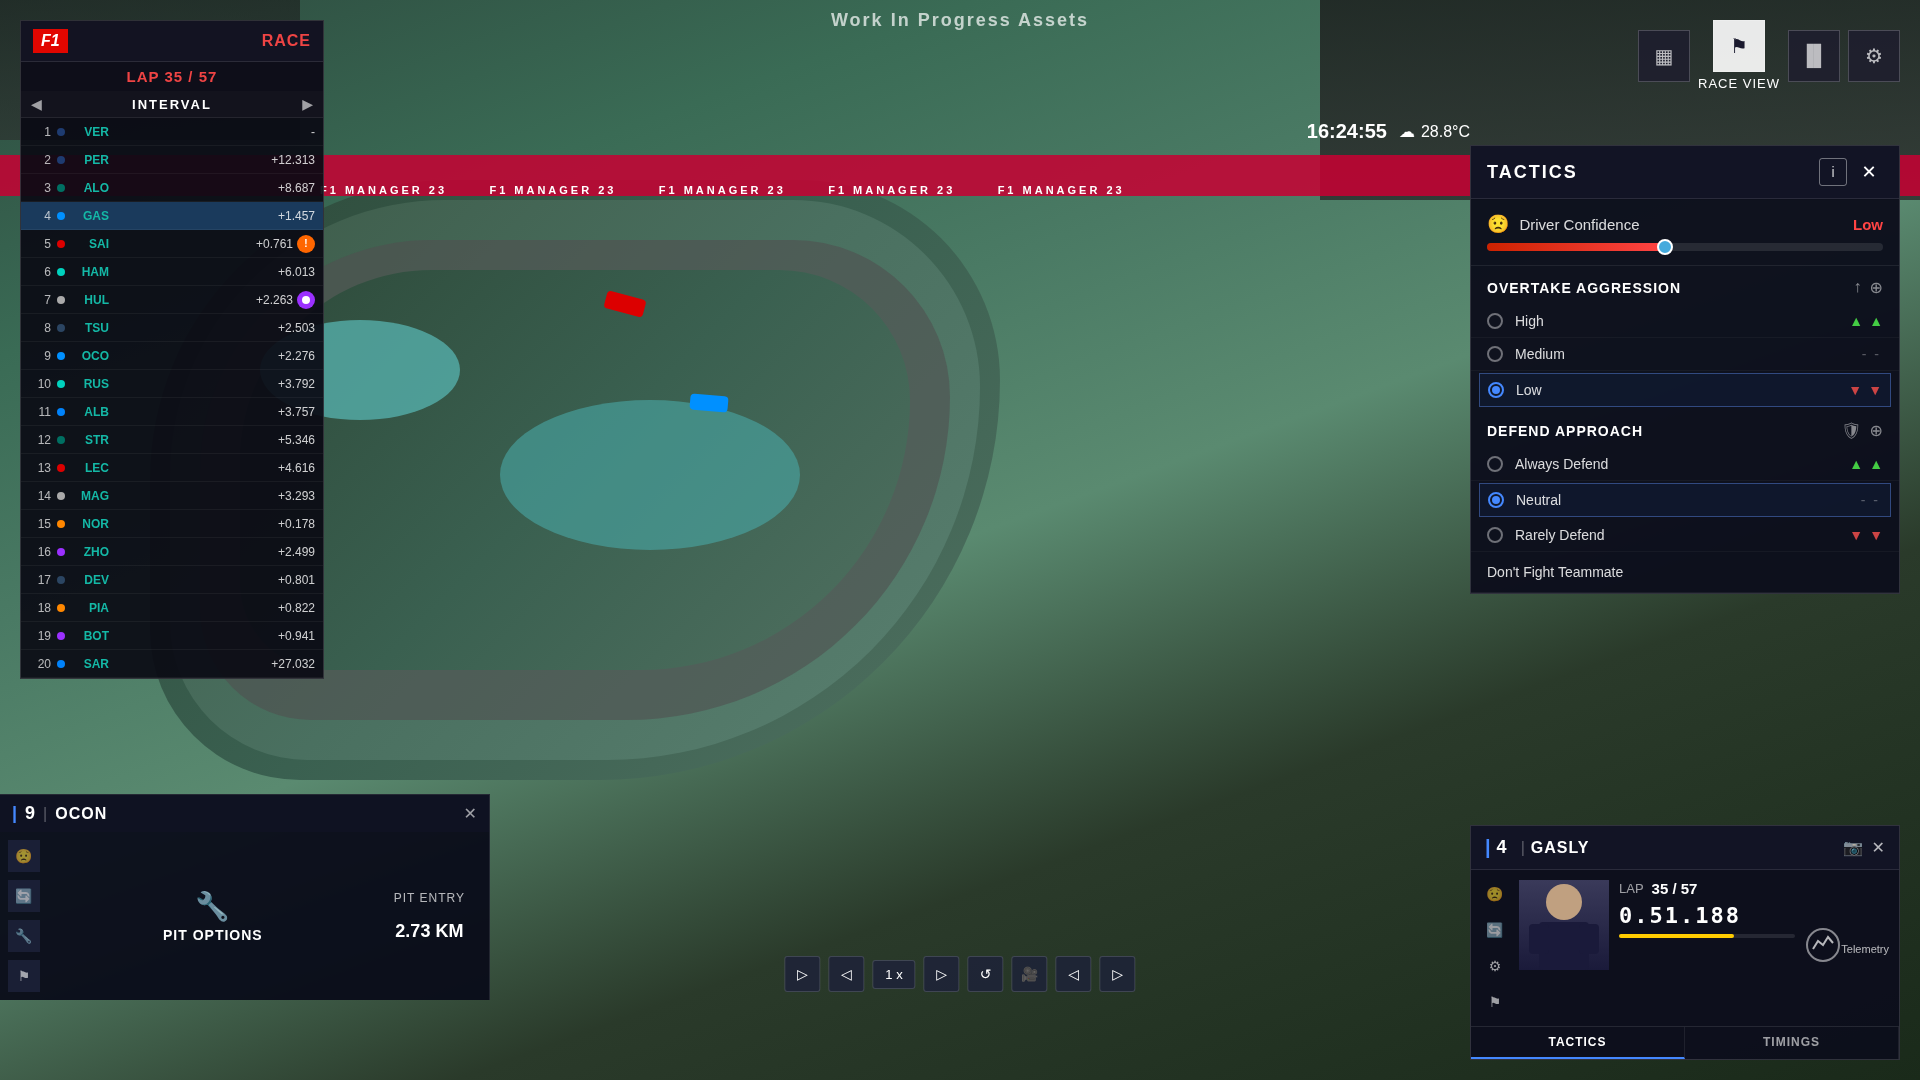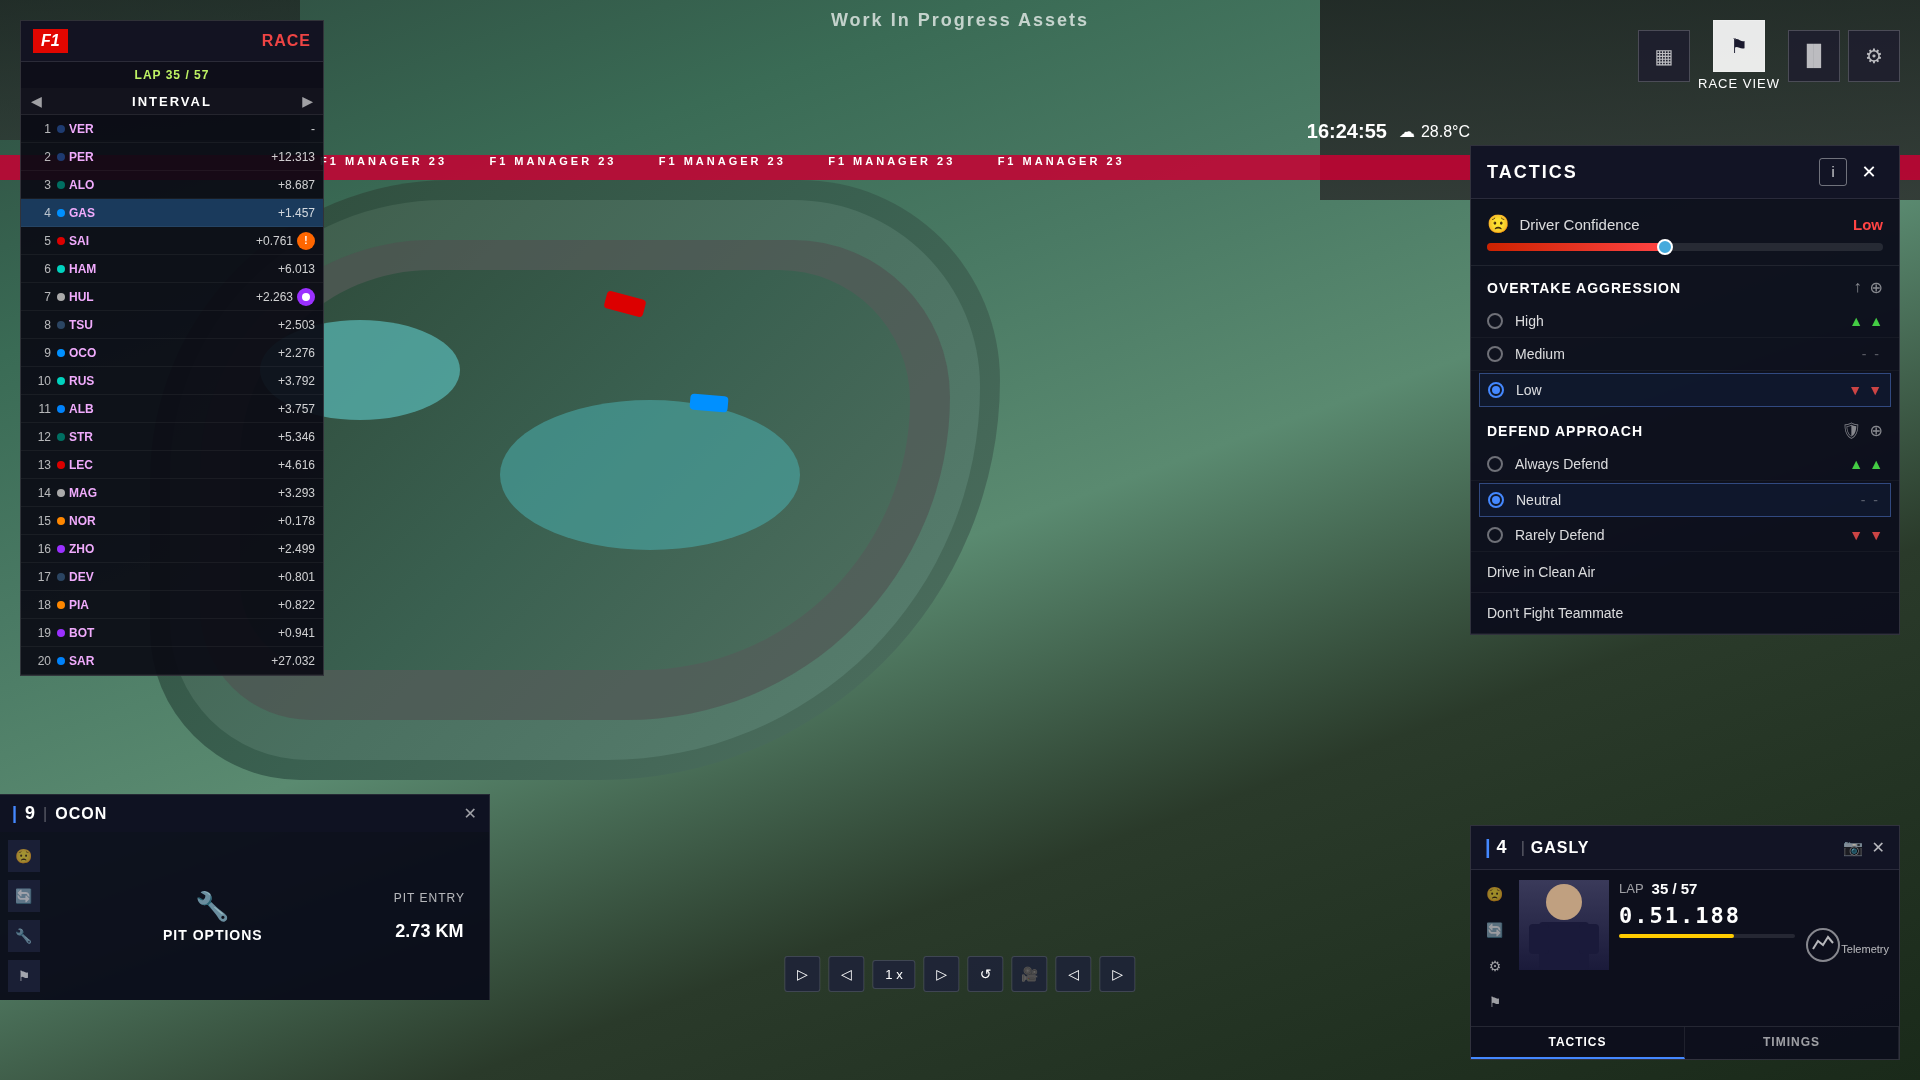--- a/index.html
+++ b/index.html
@@ -69,22 +69,22 @@
       font-weight: bold;
       letter-spacing: 1px;
     }
 
     .lap-info {
       display: flex;
       align-items: center;
       justify-content: center;
       padding: 6px;
       background: rgba(15,15,25,0.95);
-      color: #bef264;
-      font-size: 12px;
+      color: #ef4444;
+      font-size: 15px;
       font-weight: bold;
       letter-spacing: 1px;
     }
 
     .interval-row {
       display: flex;
       align-items: center;
       justify-content: space-between;
       padding: 5px 10px;
       background: rgba(20,20,30,0.9);
@@ -126,24 +126,25 @@
 
     .team-dot {
       width: 8px;
       height: 8px;
       border-radius: 50%;
       margin-right: 4px;
       flex-shrink: 0;
     }
 
     .driver-abbr {
-      color: #f0abfc;
+      color: #14b8a6;
       font-size: 12px;
       font-weight: bold;
       width: 40px;
+      text-align: right;
     }
 
     .driver-gap {
       color: rgba(255,255,255,0.8);
       font-size: 12px;
       margin-left: auto;
     }
 
     .alert-icon {
       width: 18px;
@@ -780,21 +781,21 @@
 
   <div style="position:absolute; top:320px; left:260px; width:200px; height:100px; background:#5abab8; border-radius:50%; z-index:5; opacity:0.7;"></div>
   <div style="position:absolute; top:400px; left:500px; width:300px; height:150px; background:#4aa8a6; border-radius:50%; z-index:5; opacity:0.6;"></div>
 
   <div style="position:absolute; top:295px; left:605px; width:40px; height:18px; background:#dc0000; border-radius:4px; z-index:6; transform:rotate(15deg);"></div>
   <div style="position:absolute; top:395px; left:690px; width:38px; height:16px; background:#0090ff; border-radius:4px; z-index:6; transform:rotate(5deg);"></div>
 
   <div style="position:absolute; top:0; right:0; width:600px; height:200px; background:linear-gradient(180deg,#1a1a1a,#2a2a2a); z-index:2; opacity:0.8;"></div>
   <div style="position:absolute; top:0; left:0; width:300px; height:140px; background:linear-gradient(180deg,#1a1a1a,#2a2a2a); z-index:1; opacity:0.6;"></div>
 
-  <div style="position:absolute; top:155px; left:0; right:0; height:25px; background:rgba(200,0,50,0.85); z-index:6; display:flex; align-items:flex-start; overflow:hidden;">
+  <div style="position:absolute; top:155px; left:0; right:0; height:41px; background:rgba(200,0,50,0.85); z-index:6; display:flex; align-items:flex-end; overflow:hidden;">
     <span style="color:white; font-size:11px; font-weight:900; letter-spacing:3px; white-space:nowrap; padding-left:320px;">F1 MANAGER 23 &nbsp;&nbsp;&nbsp;&nbsp;&nbsp; F1 MANAGER 23 &nbsp;&nbsp;&nbsp;&nbsp;&nbsp; F1 MANAGER 23 &nbsp;&nbsp;&nbsp;&nbsp;&nbsp; F1 MANAGER 23 &nbsp;&nbsp;&nbsp;&nbsp;&nbsp; F1 MANAGER 23</span>
   </div>
 </div>
 
 <div class="watermark">Work In Progress Assets</div>
 
 <div id="race-panel">
   <div class="race-header">
     <div class="f1-logo">F1</div>
     <div class="race-title">RACE</div>
@@ -1045,23 +1046,20 @@
   <div class="option-row">
     <div class="radio-circle"></div>
     <span class="option-label">Rarely Defend</span>
     <div class="option-arrows">
       <span class="arr-down">▼</span>
       <span class="arr-down">▼</span>
     </div>
   </div>
 
   <div class="toggle-option">
-    <span class="toggle-label">Drive in Clean Air</span>
-  </div>
-  <div class="toggle-option">
     <span class="toggle-label">Don't Fight Teammate</span>
   </div>
 </div>
 
 <div id="bottom-driver-card">
   <div class="driver-card-header">
     <span style="color:#4488ff; font-size:20px; font-weight:900; margin-right:6px;">|</span>
     <span class="driver-num">4</span>
     <span style="color:rgba(255,255,255,0.3); margin: 0 6px;">|</span>
     <span class="driver-name-card">GASLY</span>

